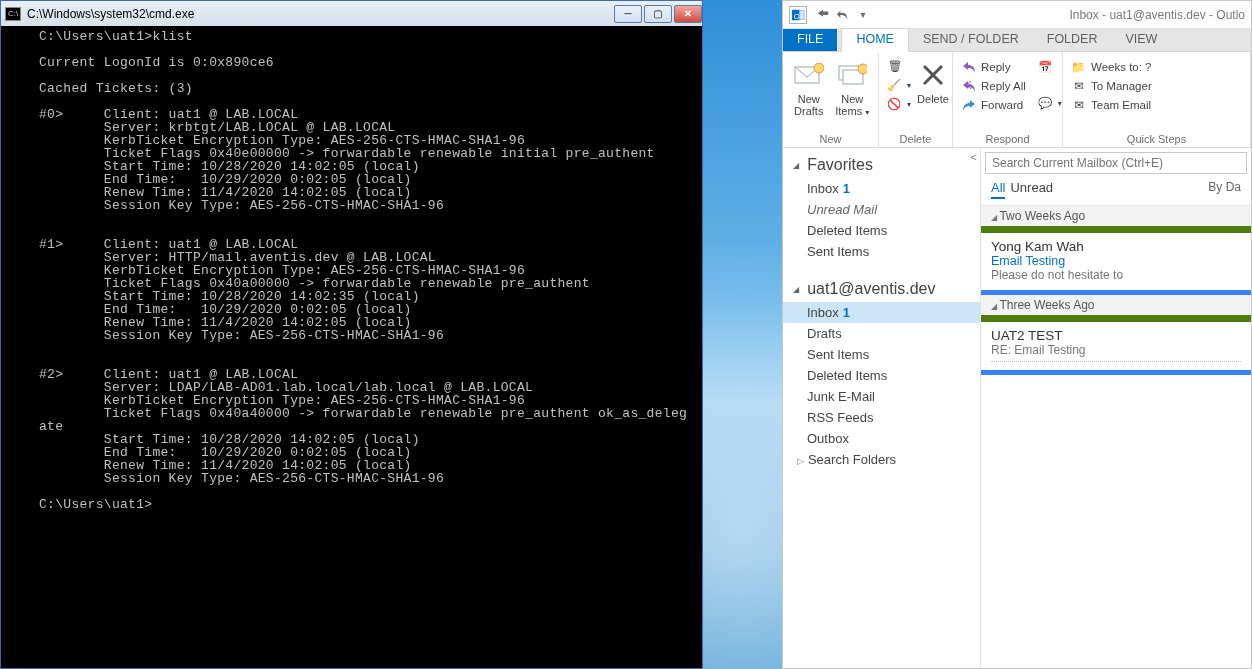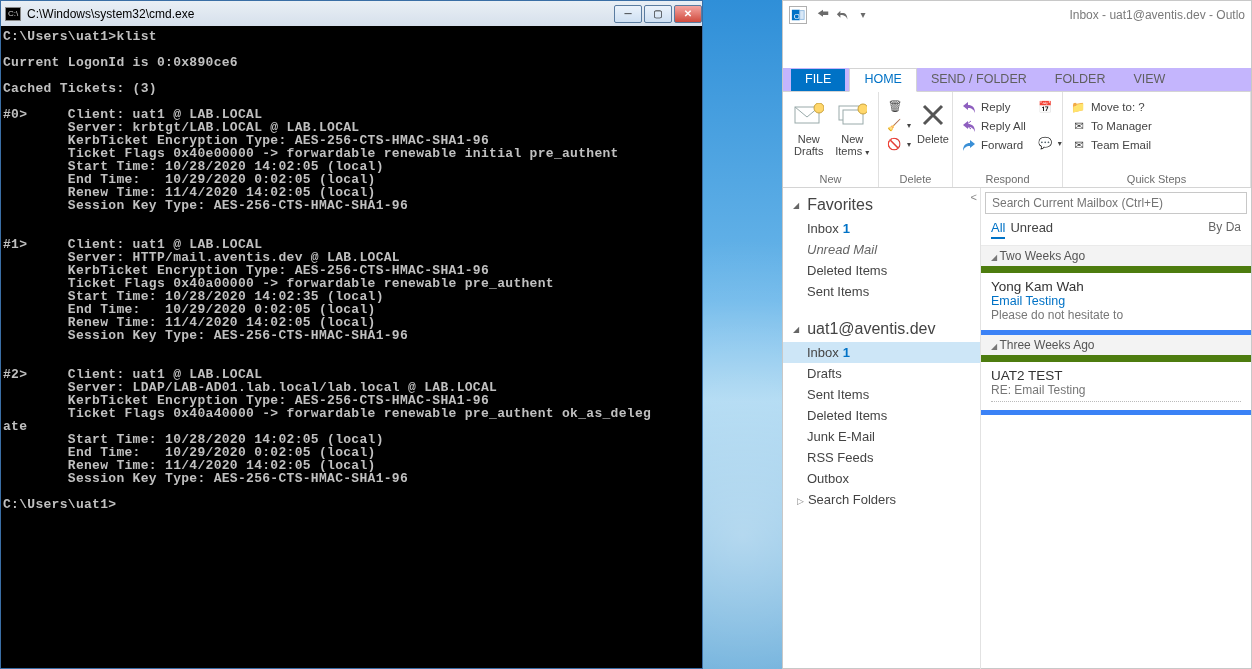--- a/index.html
+++ b/index.html
@@ -6,37 +6,37 @@
 body { width:1252px; height:669px; overflow:hidden; position:relative; background:#fff; }
 
 
 .cmd-window { position:absolute; left:0; top:0; width:703px; height:669px; border:1px solid #3a6ea5; background:#000; }
 .cmd-titlebar { height:25px; background:linear-gradient(to bottom,#e9eff5,#d6e0ec); display:flex; align-items:center; padding-left:4px; }
 .cmd-titlebar .ico { width:16px; height:14px; background:#000; border:1px solid #888; margin-right:6px; display:flex; align-items:center; justify-content:center; color:#ccc; font-size:8px; }
 .cmd-titlebar .title { font-size:12px; color:#000; flex:1; }
 .cmd-titlebar .btns { display:flex; }
 .cmd-titlebar .btn { width:28px; height:18px; margin-left:2px; border:1px solid #5a7ca0; border-radius:2px; background:linear-gradient(to bottom,#eaf2fb,#cfe0f3); display:flex; align-items:center; justify-content:center; font-size:10px; cursor:pointer; }
 .cmd-titlebar .btn.close { background:linear-gradient(to bottom,#f5a5a0,#d04b3e); color:#fff; font-weight:bold; }
-.cmd-body { font-family:Consolas,"Courier New",monospace; font-size:13px; font-weight:bold; color:#c0c0c0; padding:4px 2px; white-space:pre; line-height:13px; letter-spacing:0.3px; }
+.cmd-body { font-family:Consolas,"Courier New",monospace; font-size:13px; font-weight:normal; color:#c0c0c0; padding:4px 2px; white-space:pre; line-height:13px; letter-spacing:0.3px;margin-left:36px; }
 
 
 .desk { position:absolute; left:703px; top:0; width:79px; height:669px;
   background:
     radial-gradient(circle at 50% 80%, rgba(255,255,255,0.45), transparent 55%),
     linear-gradient(to bottom,#2f8fd8 0%, #6bb7ea 45%, #9fd2f0 60%, #4f9fd4 100%);
 }
 
 
 .outlook { position:absolute; left:782px; top:0; width:470px; height:669px; background:#fff; border:1px solid #c8c8c8; font-size:12px; color:#444; }
 .ol-titlebar { height:27px; background:#fff; display:flex; align-items:center; padding:0 6px; border-bottom:0; }
 .ol-ico { width:18px; height:18px; background:#fff; border:1px solid #b0b0b0; display:flex; align-items:center; justify-content:center; margin-right:6px; }
 .ol-ico svg { width:14px; height:14px; }
 .qat-btn { width:20px; height:20px; display:flex; align-items:center; justify-content:center; color:#6b6b6b; cursor:pointer; }
 .ol-title { flex:1; text-align:right; color:#7a7a7a; font-size:12px; white-space:nowrap; overflow:hidden; }
-.ol-tabs { height:24px; display:flex; align-items:flex-end; border-bottom:1px solid #d4d4d4; background:#c4b5fd; padding-left:8px;margin-top:40px; }
+.ol-tabs { height:24px; display:flex; align-items:flex-end; border-bottom:1px solid #d4d4d4; background:#e5e5e5; padding-left:0; }
 .ol-tab { padding:3px 14px 5px; font-size:12.5px; color:#0072c6; cursor:pointer; }
 .ol-tab.file { background:#0072c6; color:#fff; margin-right:4px; }
 .ol-tab.active { border:1px solid #d4d4d4; border-bottom:1px solid #fff; margin-bottom:-1px; background:#fff; }
 .ol-tab.gray { color:#5f5f5f; }
 .ribbon { height:96px; border-bottom:1px solid #d4d4d4; display:flex; background:#fff; }
 .rgroup { border-right:1px solid #e0e0e0; padding:3px 6px 0; display:flex; flex-direction:column; justify-content:space-between; }
 .rgroup .label { text-align:center; font-size:11px; color:#6d6d6d; padding-bottom:2px; }
 .rgroup .row { display:flex; gap:4px; flex:1; align-items:flex-start; }
 .bigbtn { width:44px; display:flex; flex-direction:column; align-items:center; gap:2px; font-size:11px; color:#444; padding-top:4px; cursor:pointer; }
 .bigbtn .icon { width:32px; height:32px; display:flex; align-items:center; justify-content:center; }
@@ -252,21 +252,21 @@
         </div>
       </div>
       <div class="label">Respond</div>
     </div>
 
     <div class="rgroup" style="flex:1;">
       <div class="row">
         <div class="vstack" style="padding-top:3px; width:100%;">
           <div class="smallbtn">
               <span class="ic">📁</span>
-              <span>Move to: ?</span>
+              <span>Weeks to: ?</span>
             </div>
           <div class="smallbtn">
               <span class="ic">✉</span>
               <span>To Manager</span>
             </div>
           <div class="smallbtn">
               <span class="ic">✉</span>
               <span>Team Email</span>
             </div>
         </div>

